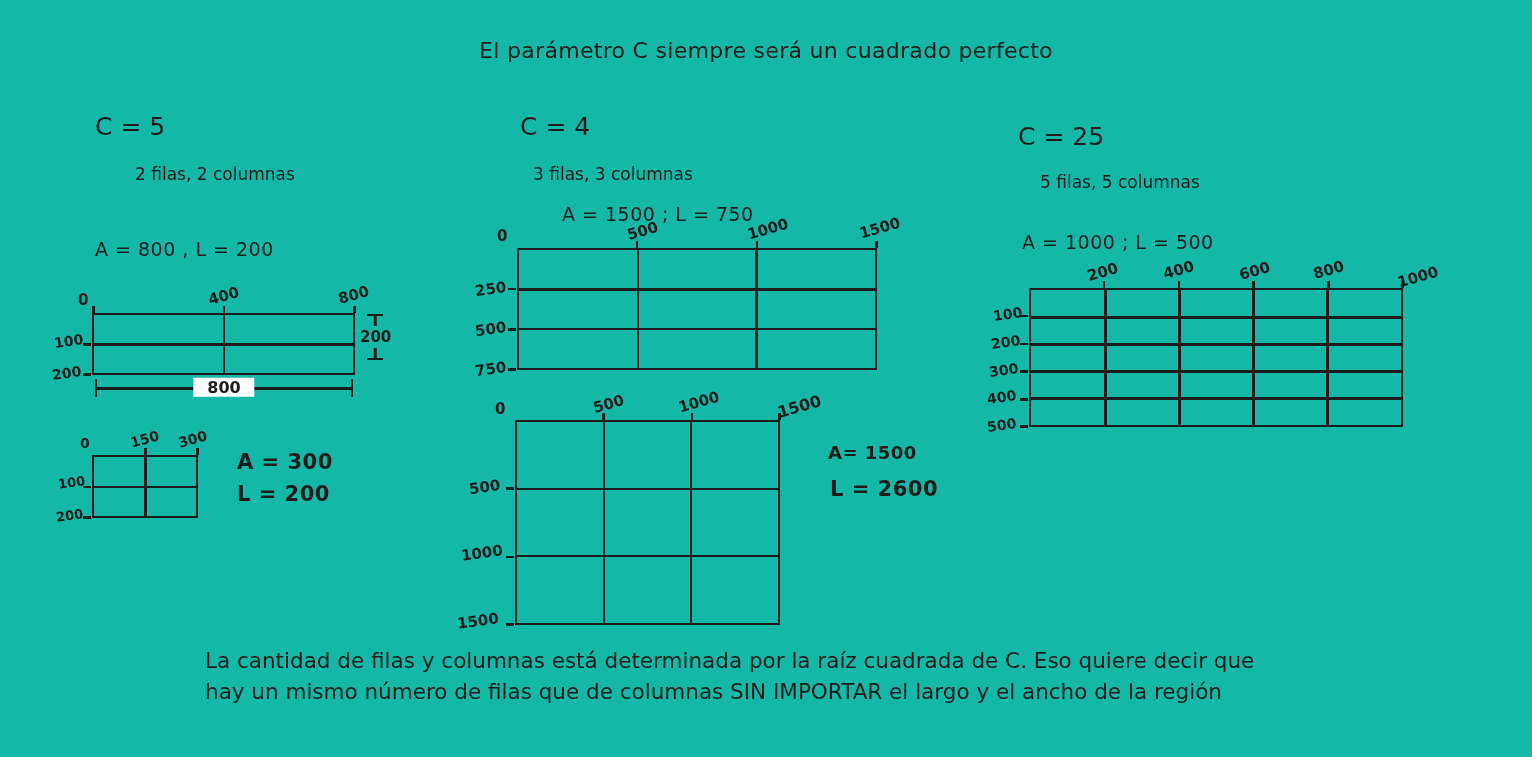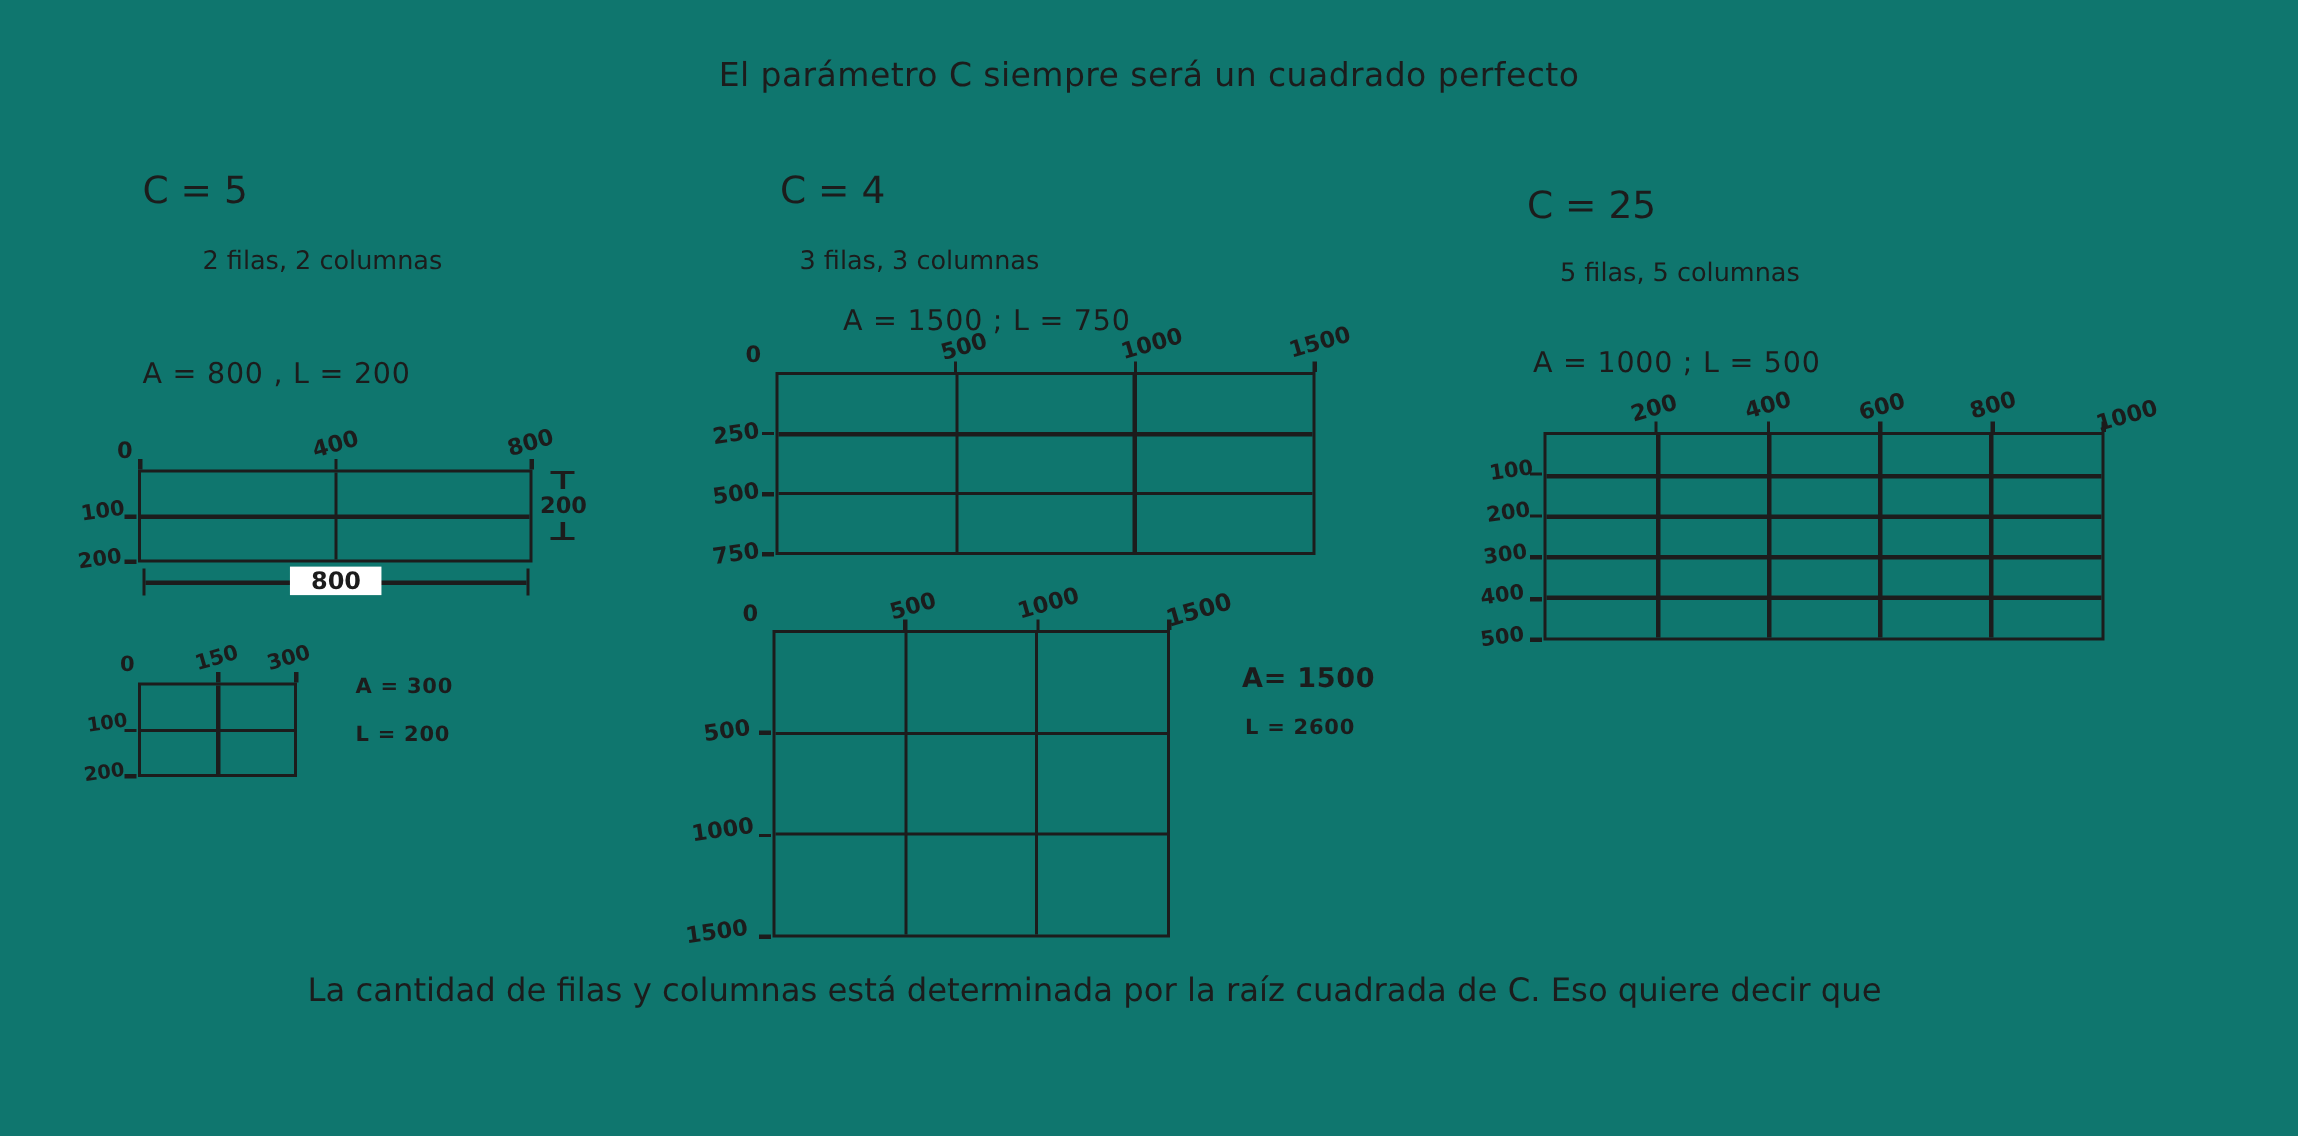--- a/index.html
+++ b/index.html
@@ -1,26 +1,26 @@
 <!DOCTYPE html>
 <html><head>
 <meta charset="utf-8">
 <style>
   :root{ --ink:#1c1c1c; }
   *{ margin:0; padding:0; box-sizing:border-box; }
   body{ background:#fff; font-family:"DejaVu Sans", sans-serif; color:var(--ink); }
-  .canvas{ position:relative; width:1532px; height:757px; background:#0f766e; overflow:hidden; }
+  .canvas{ position:relative; width:1532px; height:757px; background:#14b8a6; overflow:hidden; }
 
   .title{ position:absolute; left:0; right:0; top:38px; text-align:center;
           font-size:22px; letter-spacing:.3px; }
 
   .c-label{ position:absolute; font-size:25px; }
   .rc-label{ position:absolute; font-size:17px; }
   .params{ position:absolute; font-size:19px; font-weight:400; letter-spacing:.5px; }
-  .side-param{ position:absolute; font-size:14px; font-weight:600; letter-spacing:.5px; }
+  .side-param{ position:absolute; font-size:21px; font-weight:600; letter-spacing:.5px; }
 
   
   .gwrap{ position:absolute; }
   .gbox{ position:absolute; inset:0; border:2.5px solid var(--ink); }
   .vline{ position:absolute; top:0; bottom:0; width:2.5px; background:var(--ink); }
   .hline{ position:absolute; left:0; right:0; height:2.5px; background:var(--ink); }
 
   
   .xtick{ position:absolute; width:2.5px; height:7px; top:-7px; background:var(--ink); }
   .ytick{ position:absolute; height:2.5px; width:8px; left:-9px; background:var(--ink); }
@@ -187,14 +187,15 @@
     <span class="xlab" style="left:284px;top:-27px">800</span>
     <span class="xlab" style="left:368px;top:-20px">1000</span>
     <span class="ylab" style="left:-36px;top:18px">100</span>
     <span class="ylab" style="left:-38px;top:46px">200</span>
     <span class="ylab" style="left:-40px;top:74px">300</span>
     <span class="ylab" style="left:-42px;top:101px">400</span>
     <span class="ylab" style="left:-42px;top:129px">500</span>
   </div>
 
   <div class="footer" style="top:645px">La cantidad de filas y columnas está determinada por la raíz cuadrada de C. Eso quiere decir que</div>
+  <div class="footer" style="top:676px">hay un mismo número de filas que de columnas SIN IMPORTAR el largo y el ancho de la región</div>
 
 </div>
 
 </body></html>

